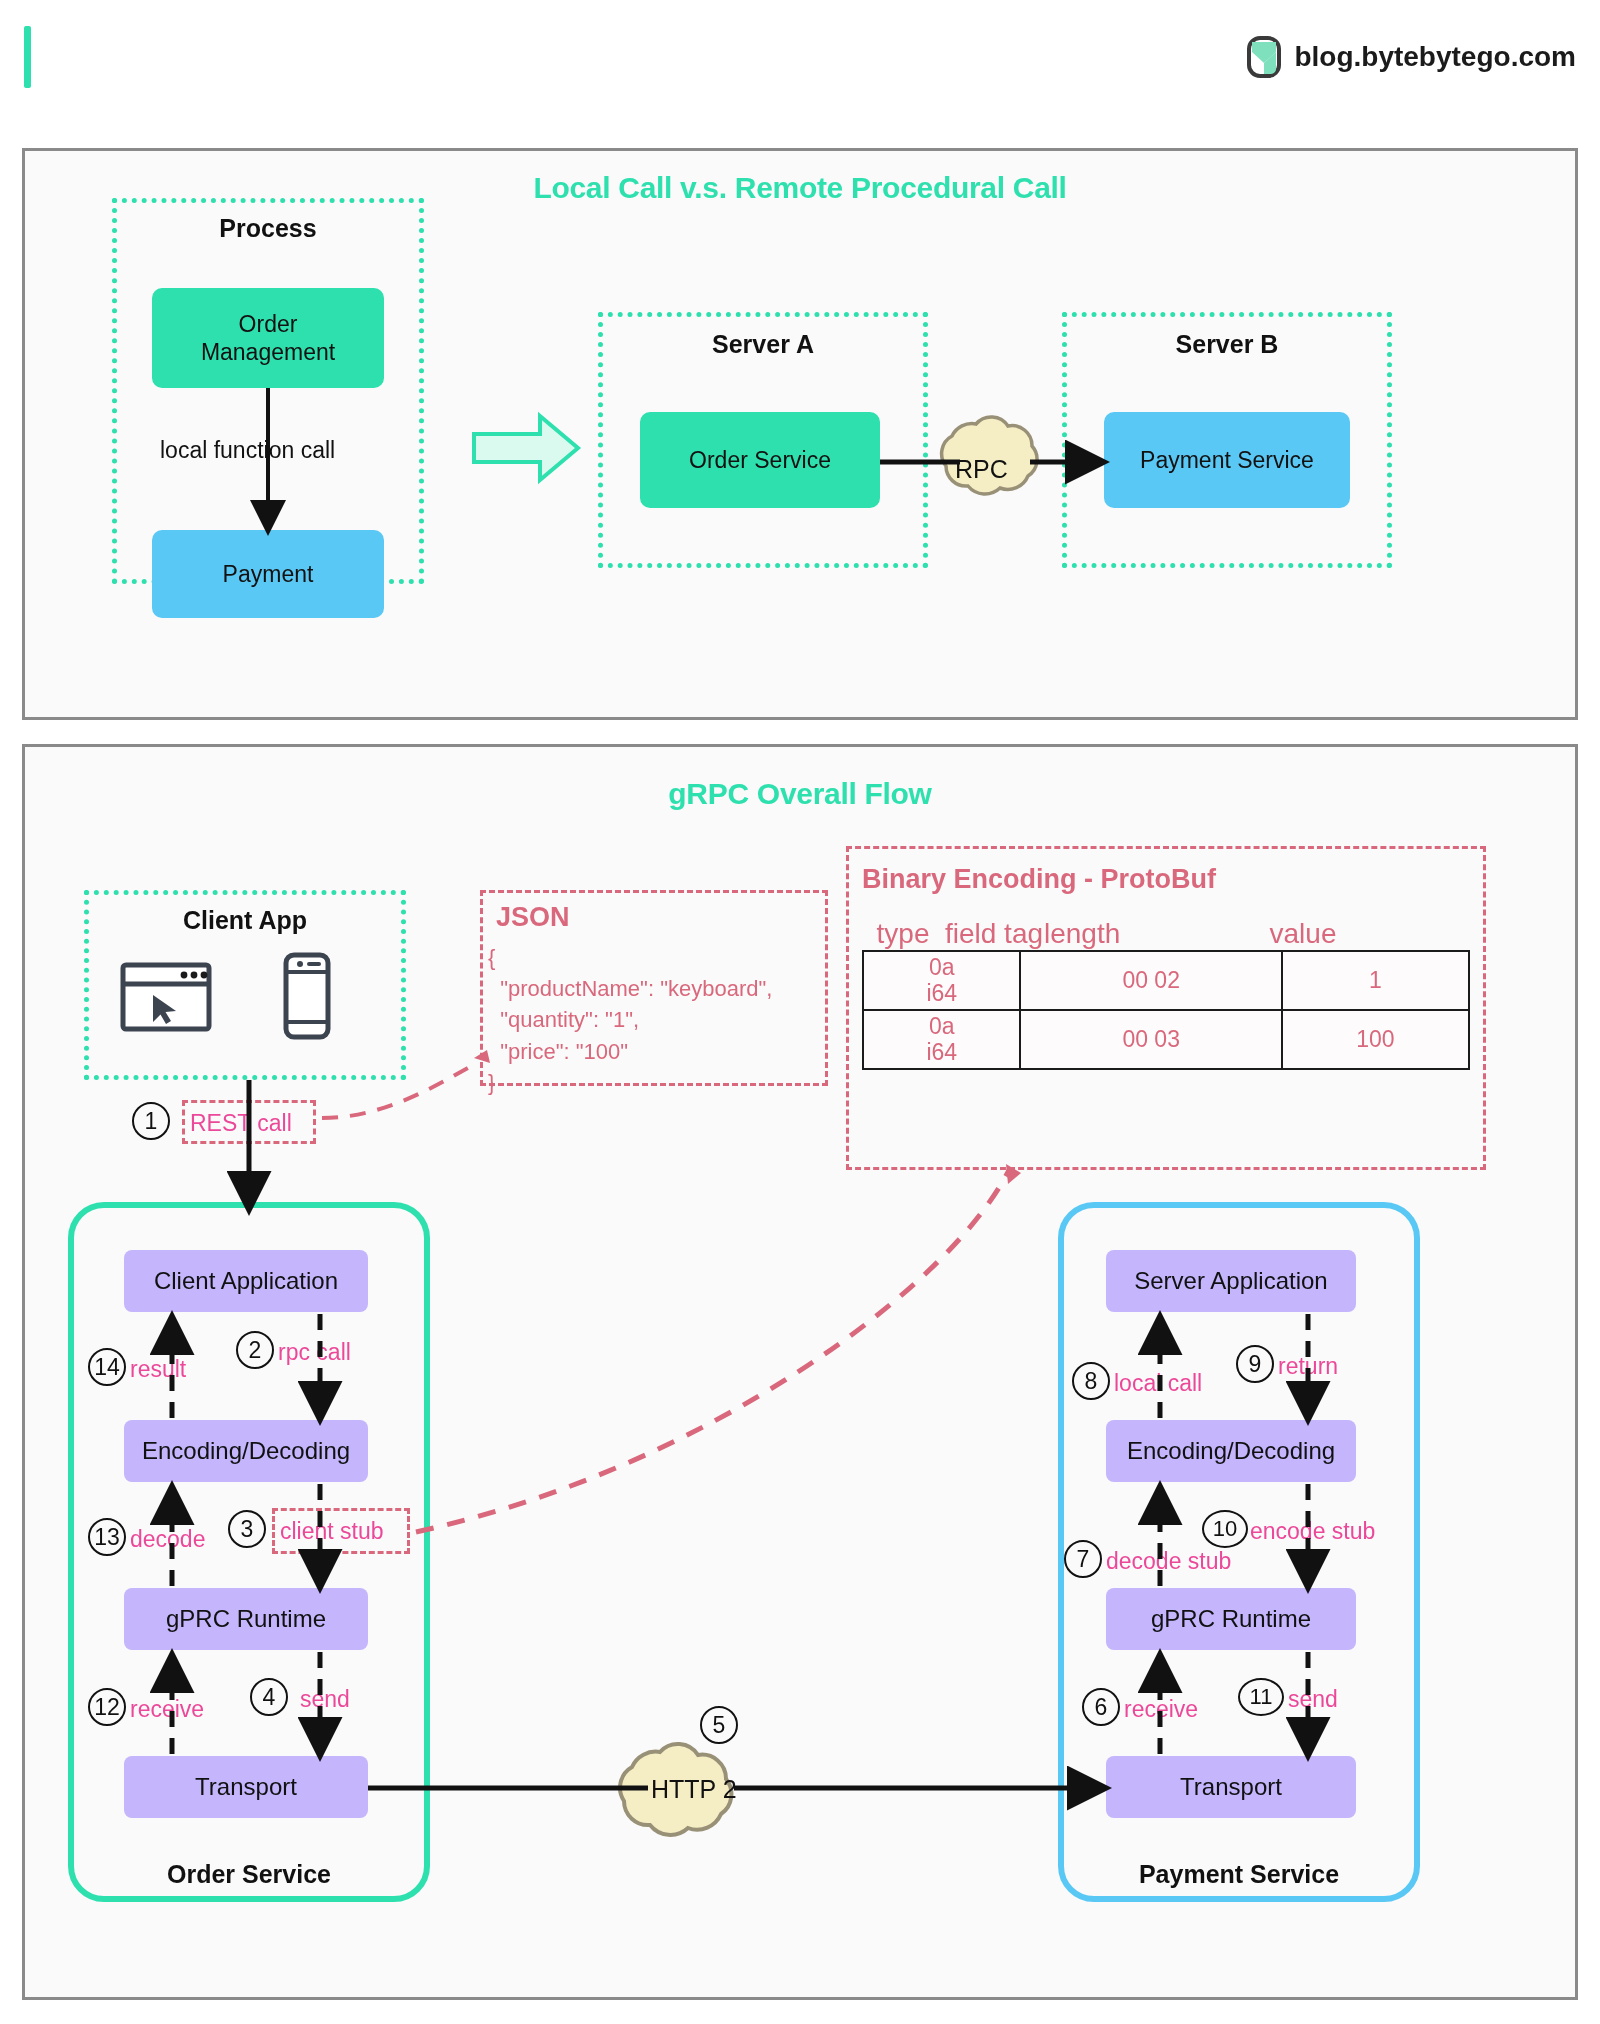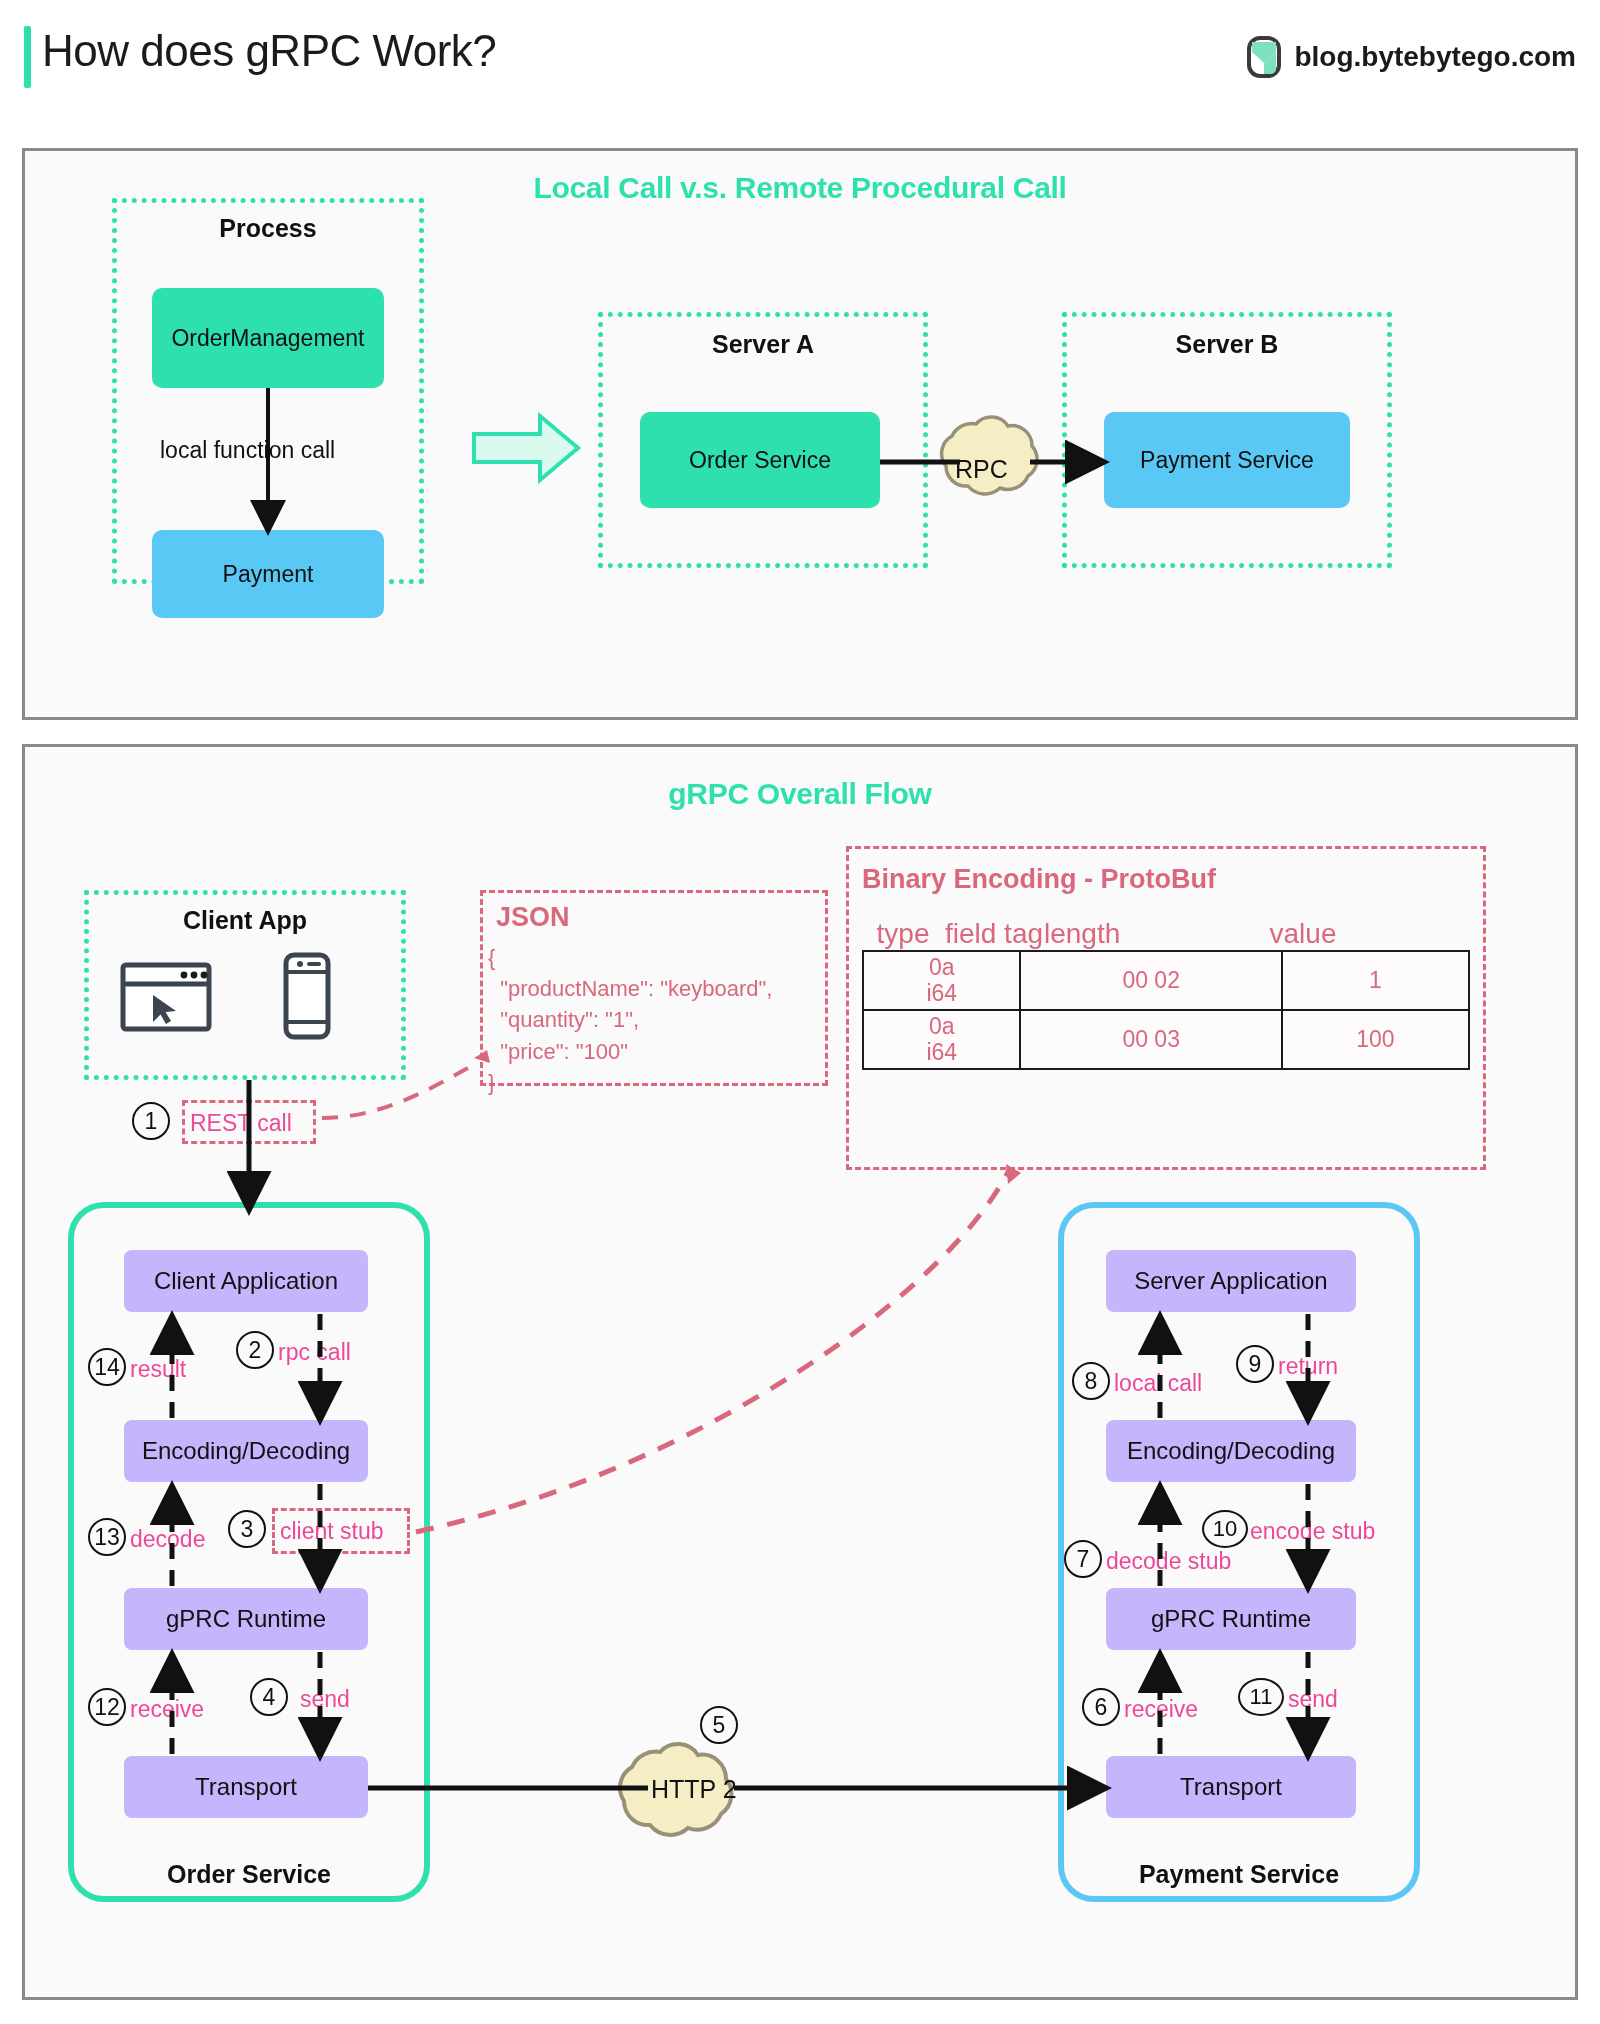--- a/index.html
+++ b/index.html
@@ -57,41 +57,40 @@
   .cloud-label{position:absolute;font-size:25px;color:#111;white-space:nowrap;z-index:5;}
 
   
   .cli-icon{position:absolute;}
 </style>
 </head>
 <body>
 
 <div id="header">
   <div id="title-bar"></div>
-  <div id="page-title">How does gRPC Work?</div>
   <div id="brand">
     <span id="brand-logo">
       <svg width="36" height="42" viewBox="0 0 36 42">
         <rect x="3" y="2" width="30" height="38" rx="11" fill="#ffffff" stroke="#3a3a3a" stroke-width="4"></rect>
         <path d="M6 6 L30 6 L30 16 L18 27 L6 16 Z" fill="#7fe0bd"></path>
         <path d="M18 27 L30 16 L30 34 A6 6 0 0 1 24 38 L18 38 Z" fill="#7fe0bd"></path>
       </svg>
     </span>
     <span id="brand-text">blog.bytebytego.com</span>
   </div>
 </div>
 
 <div class="panel" id="panel-top">
   <div class="panel-title" style="top:20px;">Local Call v.s. Remote Procedural Call</div>
 </div>
 
 <div class="dotted-box" style="left:112px;top:198px;width:312px;height:386px;"></div>
 <div class="group-label" style="left:112px;top:214px;width:312px;">Process</div>
 
-<div class="node green" style="left:152px;top:288px;width:232px;height:100px;flex-direction:row;">
+<div class="node green" style="left:152px;top:288px;width:232px;height:100px;flex-direction:column;">
   <span>Order</span>
   <span>Management</span>
 </div>
 <div class="ptext" style="left:160px;top:437px;">local function call</div>
 <div class="node blue" style="left:152px;top:530px;width:232px;height:88px;">Payment</div>
 
 <div class="dotted-box" style="left:598px;top:312px;width:330px;height:256px;"></div>
 <div class="group-label" style="left:598px;top:330px;width:330px;">Server A</div>
 <div class="node green" style="left:640px;top:412px;width:240px;height:96px;">Order Service</div>
 

